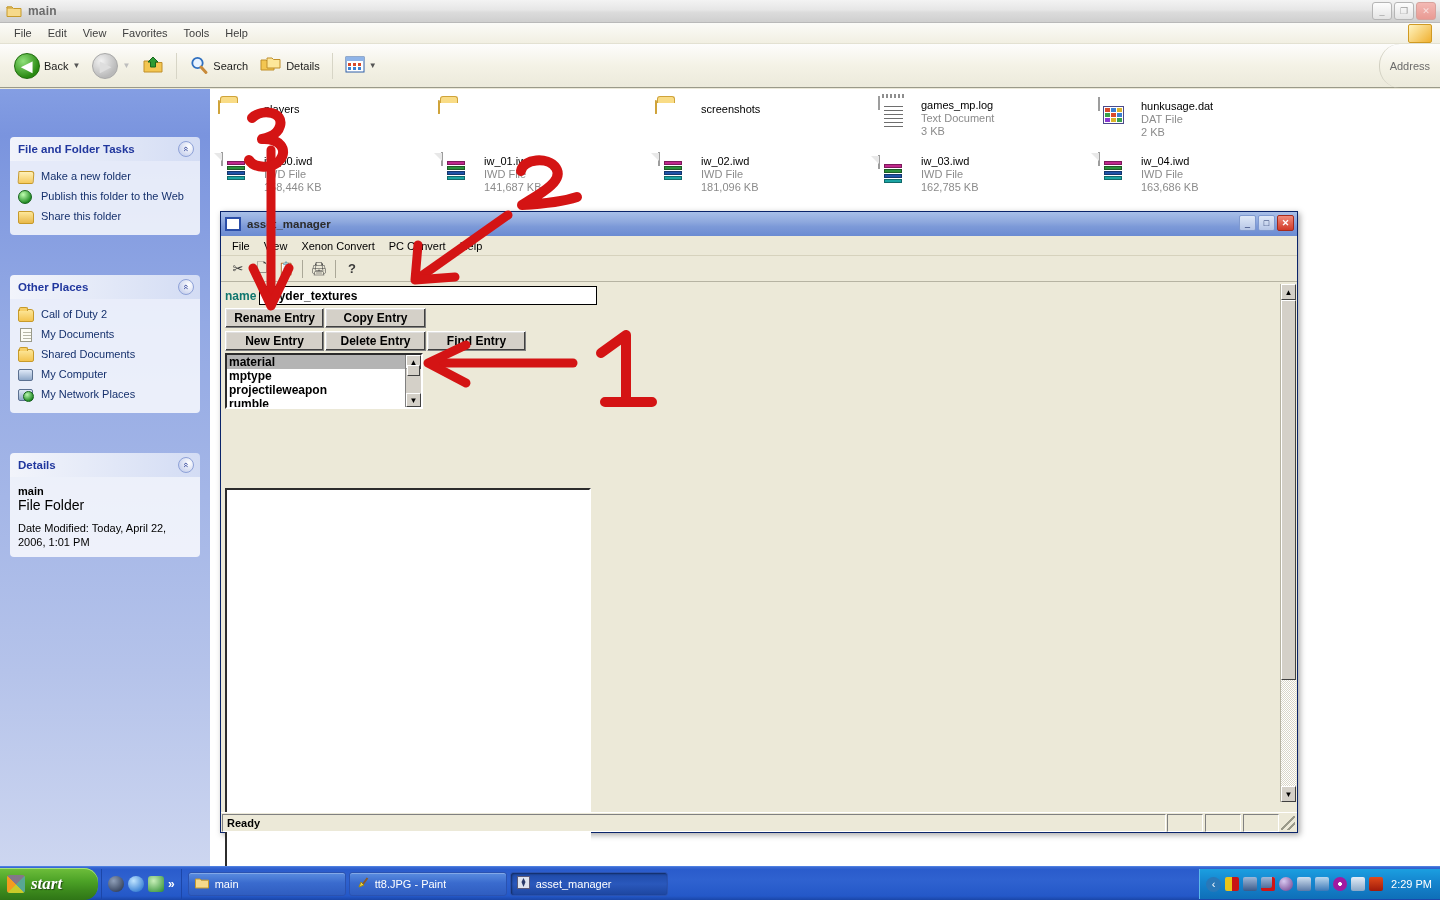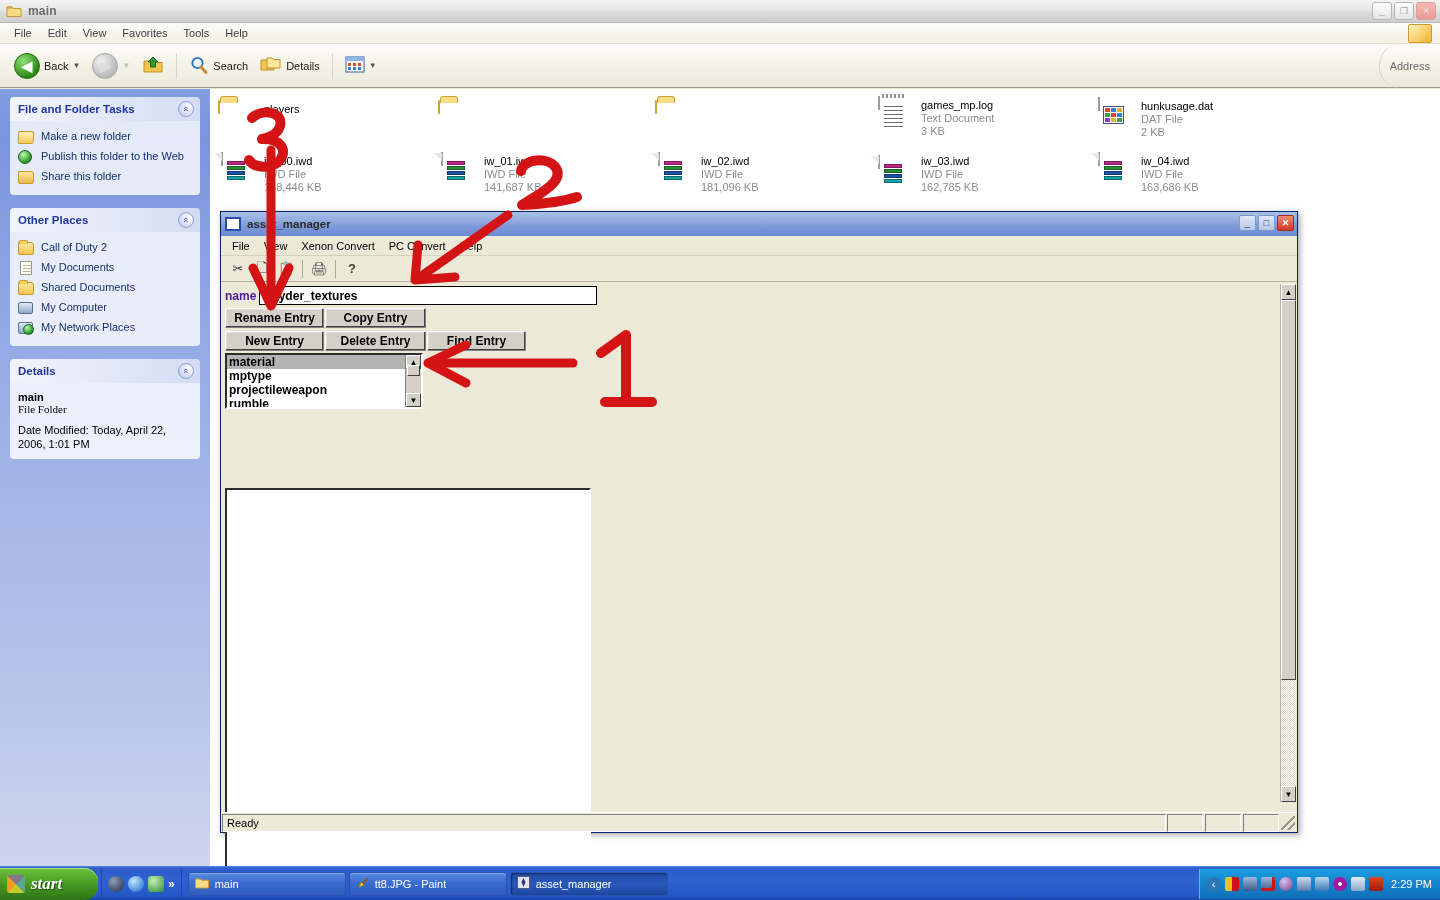--- a/index.html
+++ b/index.html
@@ -87,21 +87,21 @@
     padding-left: 10px;
     color: #6b6b6b; font-size: 11px; border-radius: 21px;
   }
 
   
   #sidebar {
     position: absolute; left: 0; top: 89px; width: 210px; height: 777px;
     background: linear-gradient(to bottom, #849ee3 0%, #7a94de 6%, #93a9e4 30%, #b5c3ea 75%, #cdd6f0 100%);
     padding: 8px 10px;
   }
-  .panel { margin-bottom: 13px; }
+  .panel { margin-bottom: 13px; margin-top: 40px; }
   .panel-head {
     height: 24px;
     background: linear-gradient(to right, #f2f4fb 0%, #e6ebf8 40%, #d3dcf4 100%);
     border-top-left-radius: 4px; border-top-right-radius: 4px;
     display: flex; align-items: center; padding: 0 8px;
     position: relative;
   }
   .panel-head-title { font-size: 11.5px; font-weight: bold; color: #21379e; }
   .chev {
     position: absolute; right: 6px; top: 4px;
@@ -118,21 +118,21 @@
   }
   .panel-row {
     display: flex; align-items: flex-start; gap: 7px;
     padding: 2px 0; font-size: 11px; color: #16316d;
     line-height: 14px;
   }
   .panel-row .ico { flex: 0 0 16px; height: 16px; margin-top: 0px; }
   .panel-row .txt { flex: 1; }
   .details-body { background: rgba(255,255,255,0.80); padding: 8px; border-bottom-left-radius:4px;border-bottom-right-radius:4px;}
   .det-name { font-size: 11px; font-weight: bold; color: #000; }
-  .det-sub  { font-size: 11px; color: #000; font-family: Liberation Serif, serif; }
+  .det-sub  { font-size: 14px; color: #000; }
   .det-date { font-size: 11px; color: #000; margin-top: 8px; line-height: 14px; }
 
   
   .ic { display:inline-block; position: relative; }
   .ic-folder {
     width:16px;height:13px;margin-top:2px;
     background:linear-gradient(to bottom,#fde79a,#f3c450);
     border:1px solid #c79a2a;border-radius:1px 3px 2px 2px;
   }
   .ic-folder:before{
@@ -266,21 +266,21 @@
     width: 22px; height: 21px; display:flex;align-items:center;justify-content:center;
     font-size: 13px; color: #3a3a3a;
   }
   .tbtn.disabled { color: #a9a698; }
   .tb-divider { width: 1px; height: 18px; background: #aba898; margin: 0 3px; }
 
   .am-body { position: relative; height: 550px; background: #ece9d8; }
 
   .am-form { position: absolute; left: 4px; top: 4px; width: 372px; }
   .row-name { display: flex; align-items: center; gap: 3px; }
-  .lbl { font-size: 12px; font-weight: bold; color: #4c1d95; }
+  .lbl { font-size: 12px; font-weight: bold; color: #0f766e; }
   .txtinput {
     flex: 1; height: 19px; background: #fff; border: 1px solid #000;
     font-size: 12px; font-weight: bold; color: #000;
     padding: 1px 3px; display:flex; align-items:center;
   }
   .btnrow { display: flex; margin-top: 3px; }
   .wbtn95 {
     height: 20px; background: #d4d0c8;
     border: 1px solid; border-color: #fff #808080 #808080 #fff;
     box-shadow: inset -1px -1px 0 #404040, inset 1px 1px 0 #dfdfdf;
@@ -335,21 +335,21 @@
 
   .am-status {
     position: absolute; left: 0; bottom: 0; width: 100%; height: 20px;
     background: #ece9d8; border-top: 1px solid #fff;
     display: flex; align-items: center;
   }
   .status-pane {
     height: 18px; border: 1px solid; border-color: #808080 #fff #fff #808080;
     font-size: 11px; color: #000; display: flex; align-items: center; padding: 0 4px;
   }
-  .status-main { flex: 1; margin: 16px 1px; }
+  .status-main { flex: 1; margin: 16px 1px; font-weight: bold; }
   .status-small { width: 36px; margin-right: 2px; }
   .grip {
     width: 14px; height: 14px; margin-right: 2px;
     background:
       linear-gradient(135deg, transparent 45%, #9a9a8a 45%, #9a9a8a 55%, transparent 55%),
       linear-gradient(135deg, transparent 70%, #9a9a8a 70%, #9a9a8a 80%, transparent 80%);
   }
 
   
   #taskbar {
@@ -574,20 +574,23 @@
       <span class="ficon"><span class="bigfolder"></span></span>
       <span class="fmeta">
         <span class="fname">players</span>
       </span>
     </div>
     <div class="fitem" style="left:228px; top:12px;">
       <span class="ficon"><span class="bigfolder"></span></span>
     </div>
     <div class="fitem" style="left:445px; top:12px;">
       <span class="ficon"><span class="bigfolder"></span></span>
+      <span class="fmeta">
+        <span class="fname">screenshots</span>
+      </span>
     </div>
     <div class="fitem" style="left:665px; top:8px;">
       <span class="ficon">
         <span class="logicon"><span class="lines">
               <i></i>
               <i></i>
               <i></i>
               <i></i>
               <i></i>
               <i></i>

